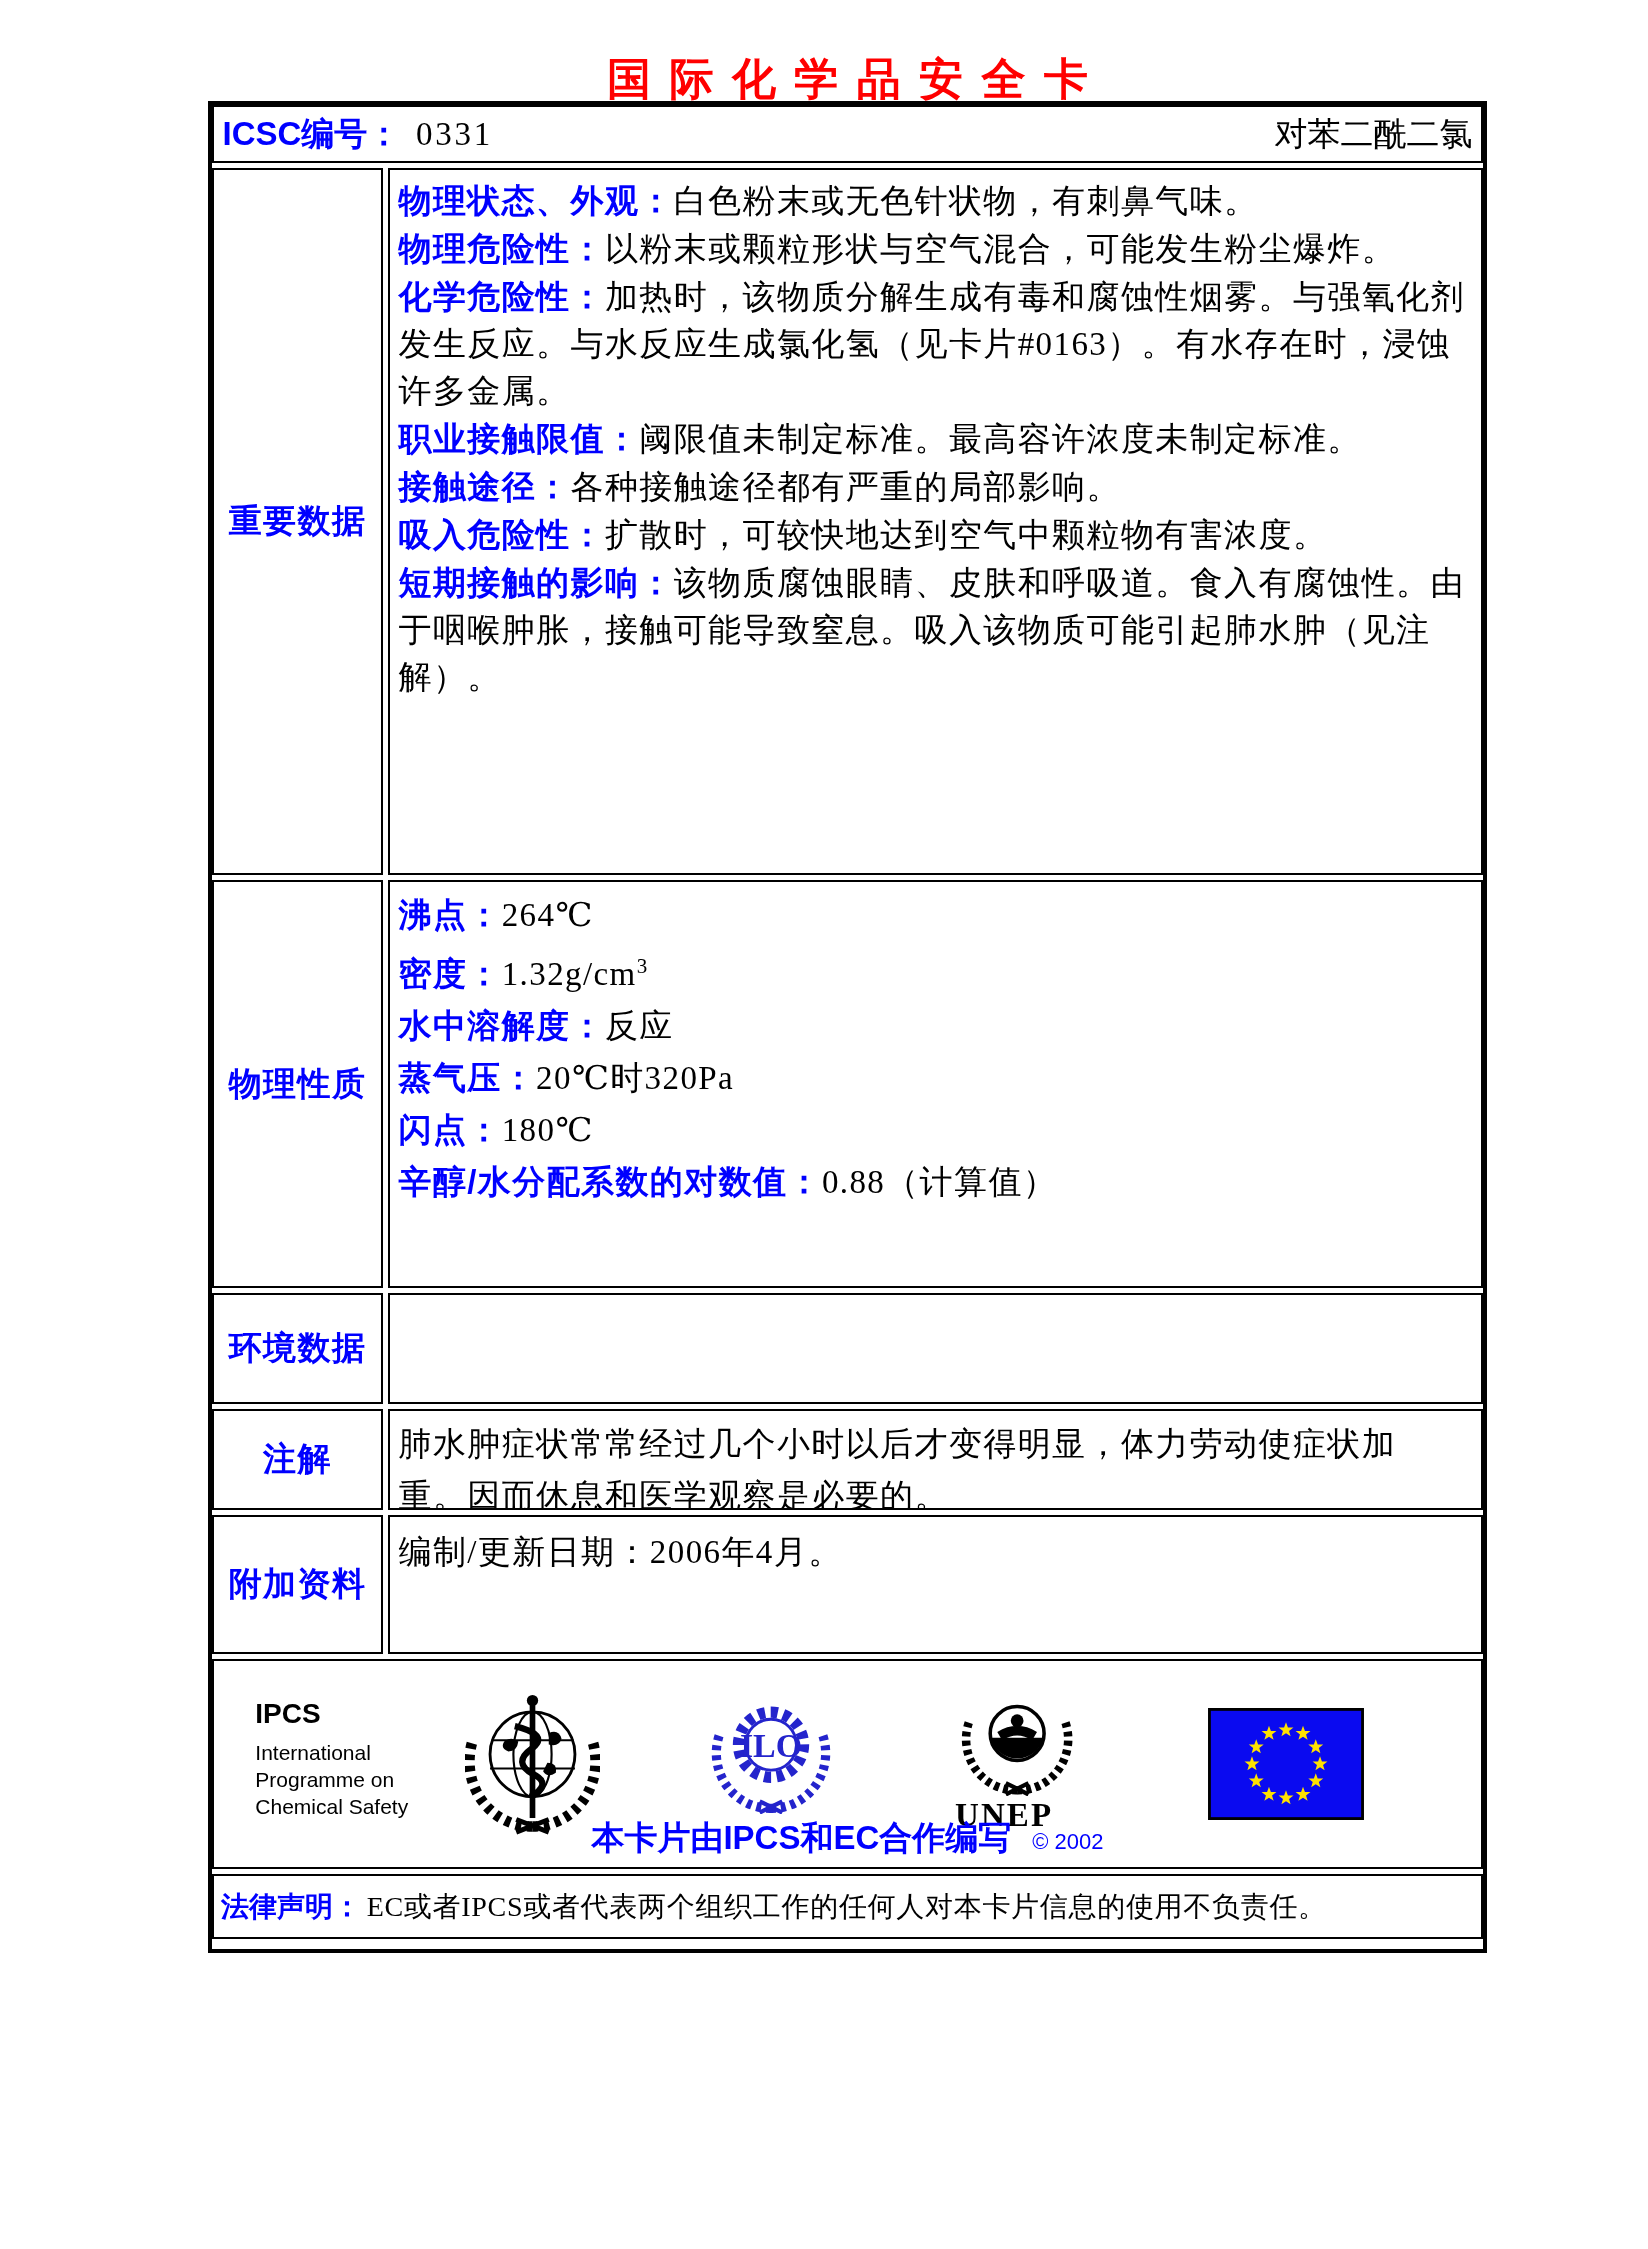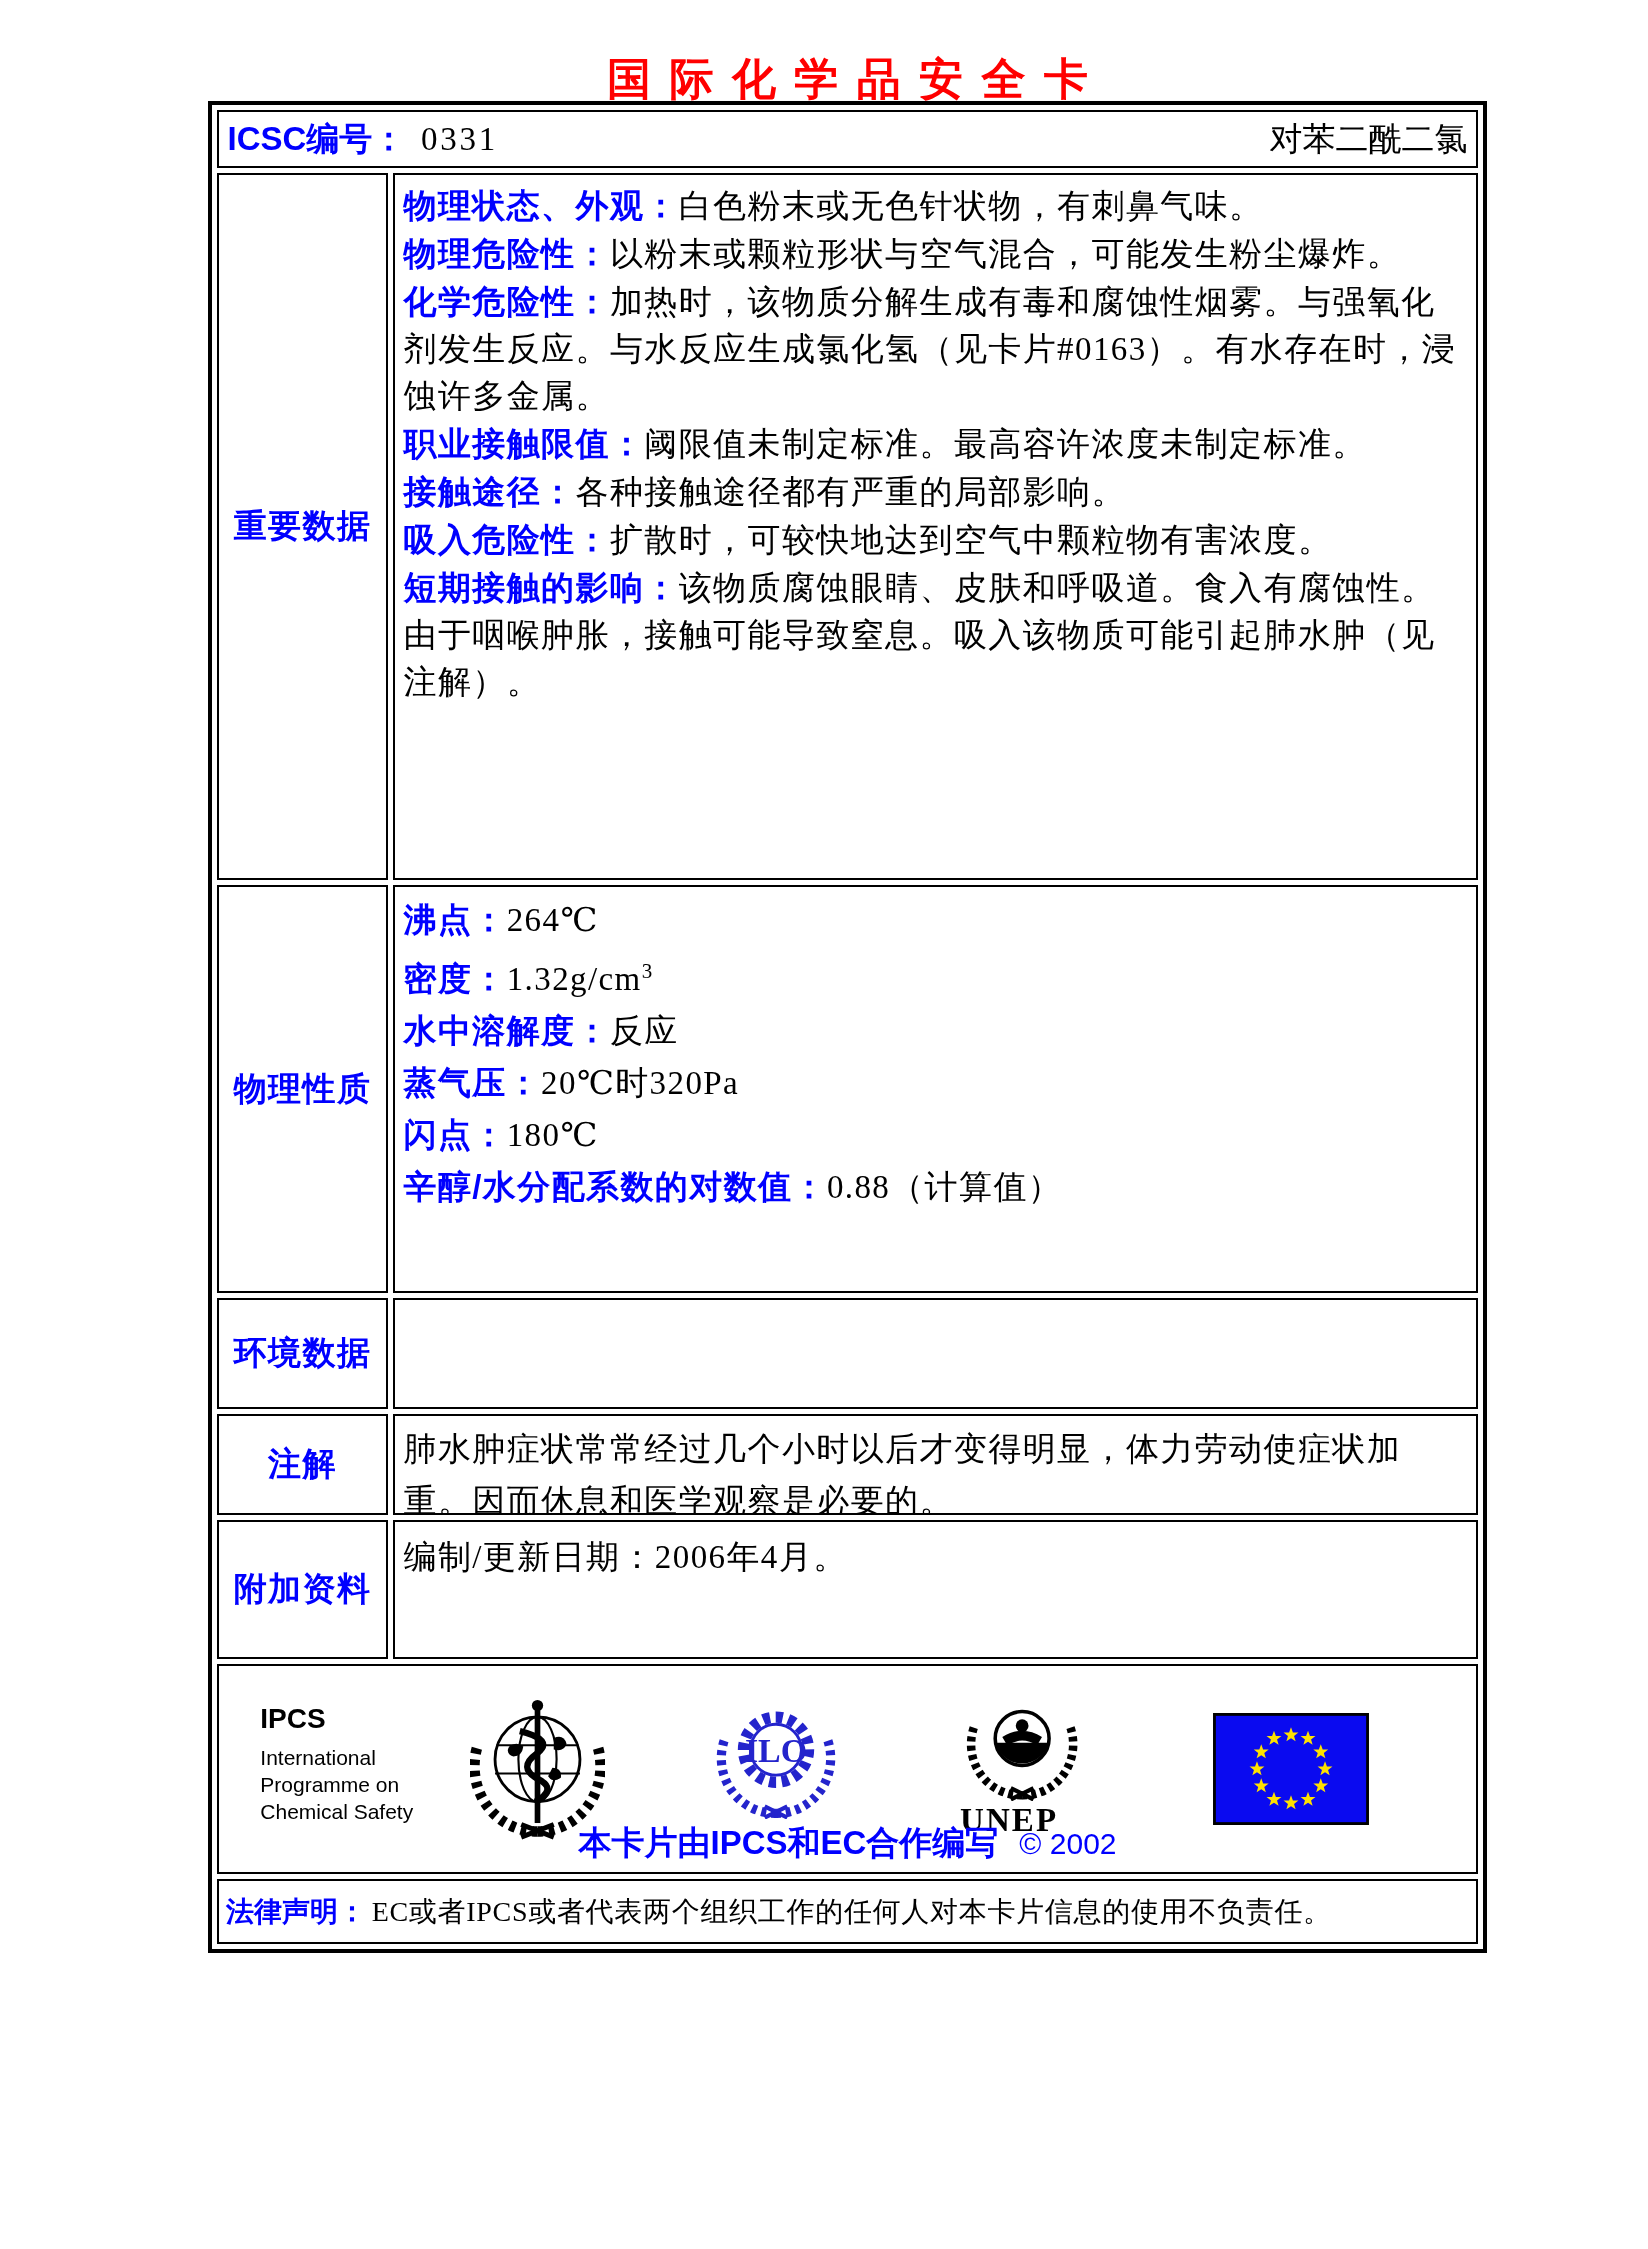--- a/index.html
+++ b/index.html
@@ -7,21 +7,21 @@
     width:1648px;height:2250px;background:#ffffff;position:relative;
     font-family:"Liberation Serif","DejaVu Serif",serif;color:#000;
   }
   .page-title{
     position:absolute;top:21px;left:208px;width:1279px;text-align:center;
     font-family:"Liberation Serif","DejaVu Serif",serif;font-weight:bold;
     font-size:44px;color:#ff0000;letter-spacing:18.4px;text-indent:18.4px;white-space:nowrap;
   }
   .card{
     position:absolute;left:208px;top:101px;width:1279px;height:1852px;
-    box-sizing:border-box;border:4.3px solid #000;padding:5px;background:#fff;
+    box-sizing:border-box;border:4.3px solid #000;background:#fff;
     display:grid;grid-template-columns:171px 1fr;
     grid-template-rows:58px 707px 408px 111px 101px 139px 210px 65px;
     gap:5px;
   }
   .cell{border:2.1px solid #000;box-sizing:border-box;background:#fff;overflow:hidden;}
   .full{grid-column:1 / -1;}
   .header-cell{
     display:flex;justify-content:space-between;align-items:center;
     padding:0 8.5px;font-size:33px;white-space:nowrap;
   }
@@ -58,21 +58,21 @@
   .logo-unep svg{width:117px;height:108px;display:block;margin:0 auto;}
   .unep-label{
     font-family:"Liberation Serif","DejaVu Serif",serif;font-weight:bold;
     font-size:33px;letter-spacing:2.1px;color:#000;margin-top:1.4px;
   }
   .logo-eu{left:994px;top:47px;width:156px;height:112px;}
   .credit-line{
     position:absolute;left:0;right:0;bottom:5.7px;text-align:center;color:#0000ff;white-space:nowrap;
   }
   .credit{font-family:"Liberation Sans","DejaVu Sans",sans-serif;font-weight:bold;font-size:33px;}
-  .copyright{font-family:"Liberation Sans","DejaVu Sans",sans-serif;font-size:30px;margin-left:21px;}
+  .copyright{font-family:"Liberation Sans","DejaVu Sans",sans-serif;font-size:22px;margin-left:21px;}
   .legal-cell{
     display:flex;align-items:center;padding:0 7px;font-size:28px;white-space:nowrap;
   }
   .legal-cell .blue-label{font-size:28px;}
   .legal-text{margin-left:5.7px;letter-spacing:0.7px;text-align:right;}
 </style>
 </head>
 <body>
 
 <h1 class="page-title">国际化学品安全卡</h1>

